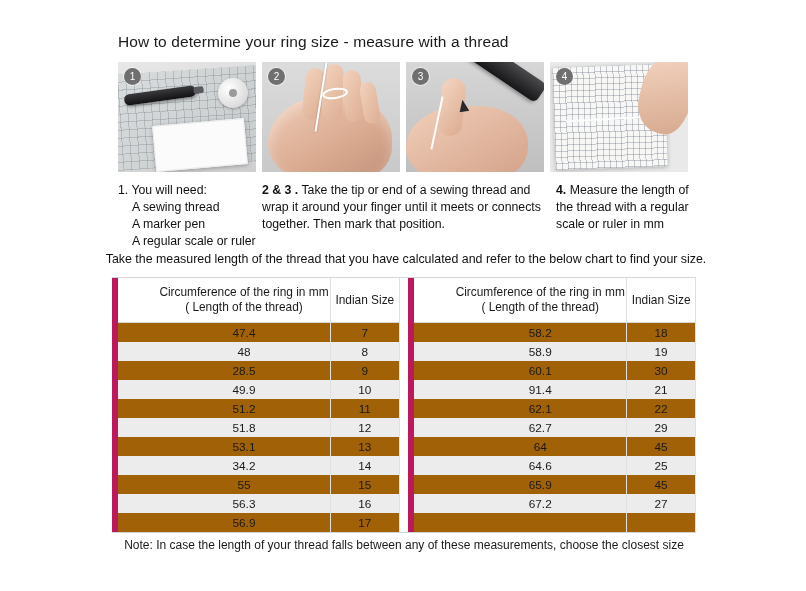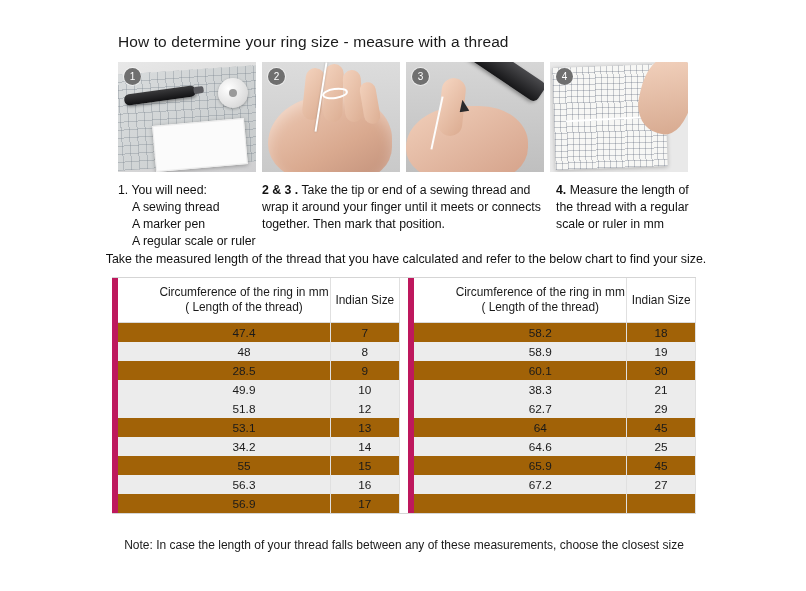--- a/index.html
+++ b/index.html
@@ -352,22 +352,29 @@
           <td class="vline-l vline-r">28.5</td>
           <td class="vline-r">9</td>
           <td class="gap"></td>
           <td class="vline-l vline-r">60.1</td>
           <td class="vline-r">30</td>
         </tr>
         <tr class="alt">
           <td class="vline-l vline-r">49.9</td>
           <td class="vline-r">10</td>
           <td class="gap"></td>
-          <td class="vline-l vline-r">38.3</td>
+          <td class="vline-l vline-r">91.4</td>
           <td class="vline-r">21</td>
+        </tr>
+        <tr>
+          <td class="vline-l vline-r">51.2</td>
+          <td class="vline-r">11</td>
+          <td class="gap"></td>
+          <td class="vline-l vline-r">62.1</td>
+          <td class="vline-r">22</td>
         </tr>
         <tr class="alt">
           <td class="vline-l vline-r">51.8</td>
           <td class="vline-r">12</td>
           <td class="gap"></td>
           <td class="vline-l vline-r">62.7</td>
           <td class="vline-r">29</td>
         </tr>
         <tr>
           <td class="vline-l vline-r">53.1</td>

